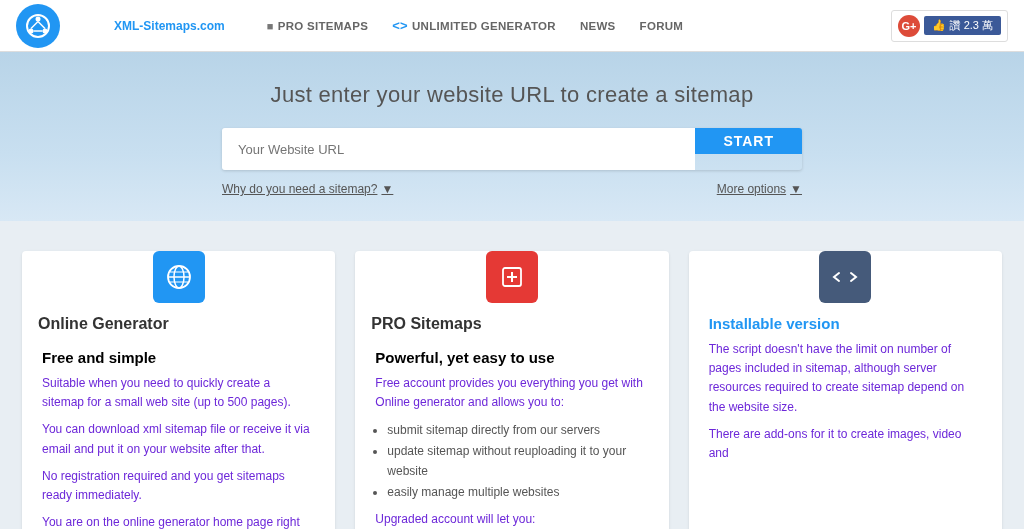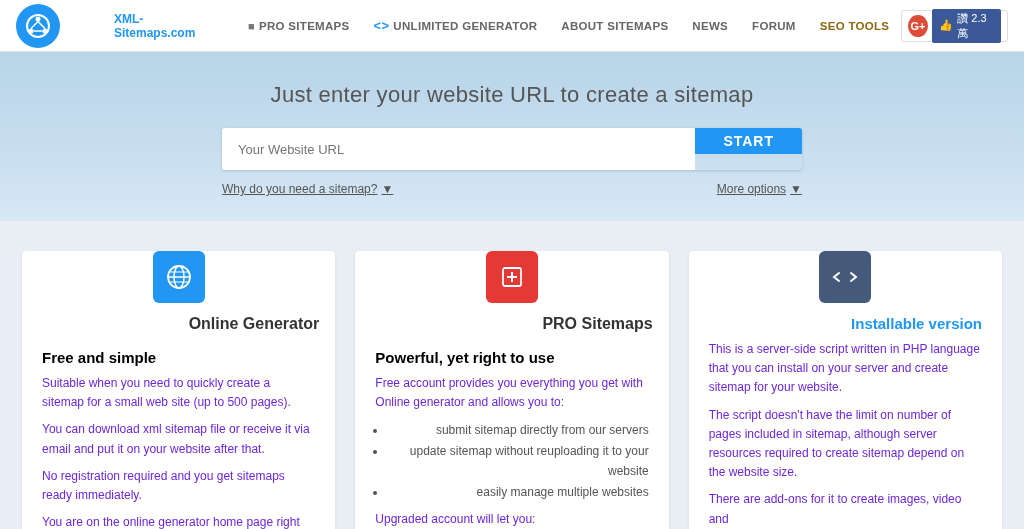--- a/index.html
+++ b/index.html
@@ -155,50 +155,50 @@
       display: flex;
       align-items: center;
       justify-content: center;
       margin-top: 20px;
     }
     .card-icon.blue { background: #2196f3; }
     .card-icon.red { background: #e53935; }
     .card-icon.dark { background: #455a7a; }
     .card-icon svg { fill: white; }
     .card-title {
-      text-align: right;
+      text-align: left;
       font-size: 16px;
       font-weight: bold;
       color: #333;
       margin-bottom: 16px;
       padding: 0 16px;
     }
     .card-body {
       padding: 0 20px;
     }
     .card-subtitle {
       font-size: 15px;
       font-weight: bold;
       color: #000000;
       margin-bottom: 8px;
     }
-    .card-subtitle.blue { color: #2196f3; text-align: right; }
+    .card-subtitle.blue { color: #2196f3; }
     .card-text {
       font-size: 12px;
       color: #6d28d9;
       line-height: 1.6;
       margin-bottom: 8px;
     }
     .card-list {
       margin: 6px 0 8px 12px;
       font-size: 12px;
       color: #555;
       line-height: 1.7;
     }
-    .card-list li { list-style: disc; text-align: right; }
+    .card-list li { list-style: disc; }
   </style>
 </head>
 <body>
 
 <nav class="navbar">
   <a class="logo" href="#">
     <div class="logo-icon">
       <svg width="28" height="28" viewBox="0 0 28 28">
         <circle cx="14" cy="14" r="11" fill="none" stroke="white" stroke-width="2"></circle>
         <circle cx="14" cy="7" r="2.5" fill="white"></circle>
@@ -217,30 +217,24 @@
   <div class="nav-links">
     <a class="nav-link" href="#">
       <span style="margin-right:4px; color:#777; font-size:11px;">■</span>
       <span>PRO SITEMAPS</span>
     </a>
     <a class="nav-link" href="#">
       <span class="icon-code">&lt;&gt;</span>
       <span>UNLIMITED GENERATOR</span>
     </a>
     <a class="nav-link" href="#">
-      <span>ABOUT SITEMAPS</span>
-    </a>
-    <a class="nav-link" href="#">
       <span>NEWS</span>
     </a>
     <a class="nav-link" href="#">
       <span>FORUM</span>
-    </a>
-    <a class="nav-link nav-seo" href="#">
-      <span>SEO TOOLS</span>
     </a>
   </div>
 
   <div class="social-group">
     <div style="display:flex;align-items:center;border:1px solid #ddd;border-radius:3px;height:32px;padding:0 6px;gap:4px;">
       <div style="background:#dd4b39;color:white;border-radius:50%;width:22px;height:22px;display:flex;align-items:center;justify-content:center;font-size:11px;font-weight:bold;">
         <span>G+</span>
       </div>
       <div style="background:#3b5998;color:white;border-radius:2px;padding:2px 8px;font-size:11px;display:flex;align-items:center;gap:4px;">
         <span>👍</span>
@@ -298,21 +292,21 @@
         <div class="card-icon red">
           <svg width="28" height="28" viewBox="0 0 28 28">
             <rect x="5" y="5" width="18" height="18" rx="2" fill="none" stroke="white" stroke-width="1.8"></rect>
             <line x1="9" y1="14" x2="19" y2="14" stroke="white" stroke-width="2"></line>
             <line x1="14" y1="9" x2="14" y2="19" stroke="white" stroke-width="2"></line>
           </svg>
         </div>
       </div>
       <div class="card-title">PRO Sitemaps</div>
       <div class="card-body">
-        <div class="card-subtitle">Powerful, yet right to use</div>
+        <div class="card-subtitle">Powerful, yet easy to use</div>
         <p class="card-text">Free account provides you everything you get with Online generator and allows you to:</p>
         <ul class="card-list">
           <li>submit sitemap directly from our servers</li>
           <li>update sitemap without reuploading it to your website</li>
           <li>easily manage multiple websites</li>
         </ul>
         <p class="card-text">Upgraded account will let you:</p>
 
       </div>
     </div>
@@ -321,20 +315,19 @@
       <div class="card-icon-wrap">
         <div class="card-icon dark">
           <svg width="28" height="28" viewBox="0 0 28 28">
             <polyline points="8,10 3,14 8,18" fill="none" stroke="white" stroke-width="2" stroke-linecap="round"></polyline>
             <polyline points="20,10 25,14 20,18" fill="none" stroke="white" stroke-width="2" stroke-linecap="round"></polyline>
           </svg>
         </div>
       </div>
       <div class="card-body">
         <div class="card-subtitle blue">Installable version</div>
-        <p class="card-text">This is a server-side script written in PHP language that you can install on your server and create sitemap for your website.</p>
         <p class="card-text">The script doesn't have the limit on number of pages included in sitemap, although server resources required to create sitemap depend on the website size.</p>
         <p class="card-text">There are add-ons for it to create images, video and</p>
       </div>
     </div>
 
   </div>
 </section>
 
 </body></html>

